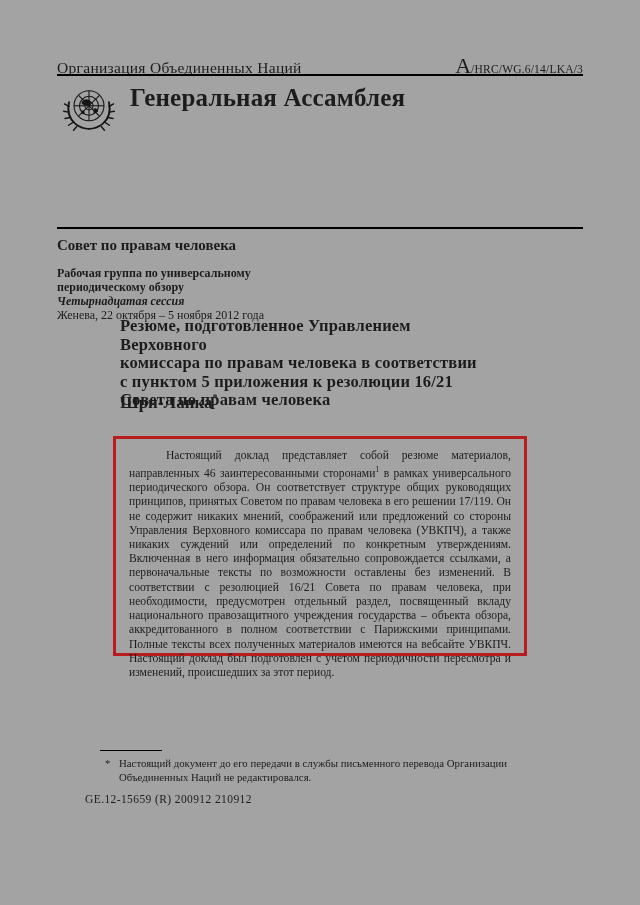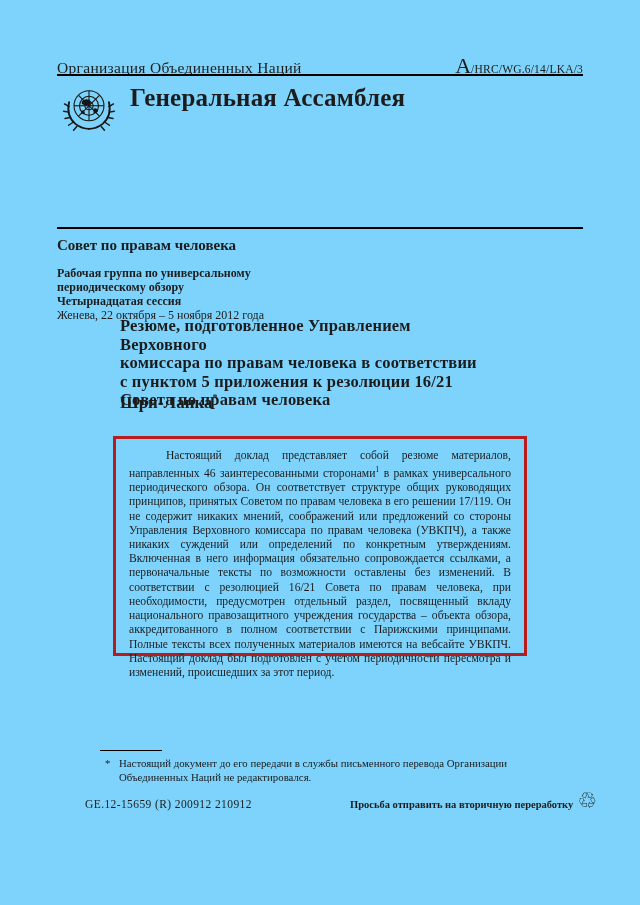--- a/index.html
+++ b/index.html
@@ -2,21 +2,21 @@
 <html><head>
 <meta charset="utf-8">
 <style>
   * { margin: 0; padding: 0; box-sizing: border-box; }
   html, body { background: #ffffff; }
   .page {
     position: relative;
     width: 640px;
     height: 905px;
     margin: 0 auto;
-    background: #7dd3fc;
+    background: #a3a3a3;
     font-family: "Liberation Serif", "DejaVu Serif", serif;
     color: #1c1c1c;
     overflow: hidden;
   }
   .masthead-row {
     position: absolute;
     left: 57px;
     width: 526px;
     top: 53px;
     display: flex;
@@ -42,21 +42,21 @@
     position: absolute; left: 425px; top: 89px;
     font-size: 11.5px; line-height: 14.5px;
   }
   .rule-2 {
     position: absolute; left: 57px; width: 526px; top: 227px;
     height: 2px; background: #000;
   }
   .session-block { position: absolute; left: 57px; top: 237px; }
   .council-title { font-size: 15px; font-weight: bold; margin-bottom: 12px; }
   .wg-lines { font-size: 12px; font-weight: bold; line-height: 14px; white-space: pre-line; }
-  .session-name { font-size: 12px; font-weight: bold; line-height: 14px; }
+  .session-name { font-size: 12px; font-weight: bold; line-height: 14px; font-style: italic; }
   .venue-dates { font-size: 12px; line-height: 14px; }
   .doc-title {
     position: absolute; left: 120px; top: 317px; width: 380px;
     font-size: 16.5px; font-weight: bold; line-height: 18.5px;
     white-space: pre-line; letter-spacing: 0.2px;
   }
   .country-title {
     position: absolute; left: 120px; top: 392px;
     font-size: 17px; font-weight: bold;
   }
@@ -168,19 +168,15 @@
 
   <div class="footnote-rule"></div>
 
   <div class="footnote">
     <span class="marker">*</span>
     <span class="fn-text">Настоящий документ до его передачи в службы письменного перевода Организации Объединенных Наций не редактировался.</span>
   </div>
 
   <div class="footer-row">
     <span class="ge-number">GE.12-15659 (R) 200912 210912</span>
-    <span class="recycle-wrap">
-      <span class="recycle-label">Просьба отправить на вторичную переработку</span>
-      <span class="recycle-glyph">♲</span>
-    </span>
   </div>
 
 </div>
 
 </body></html>

